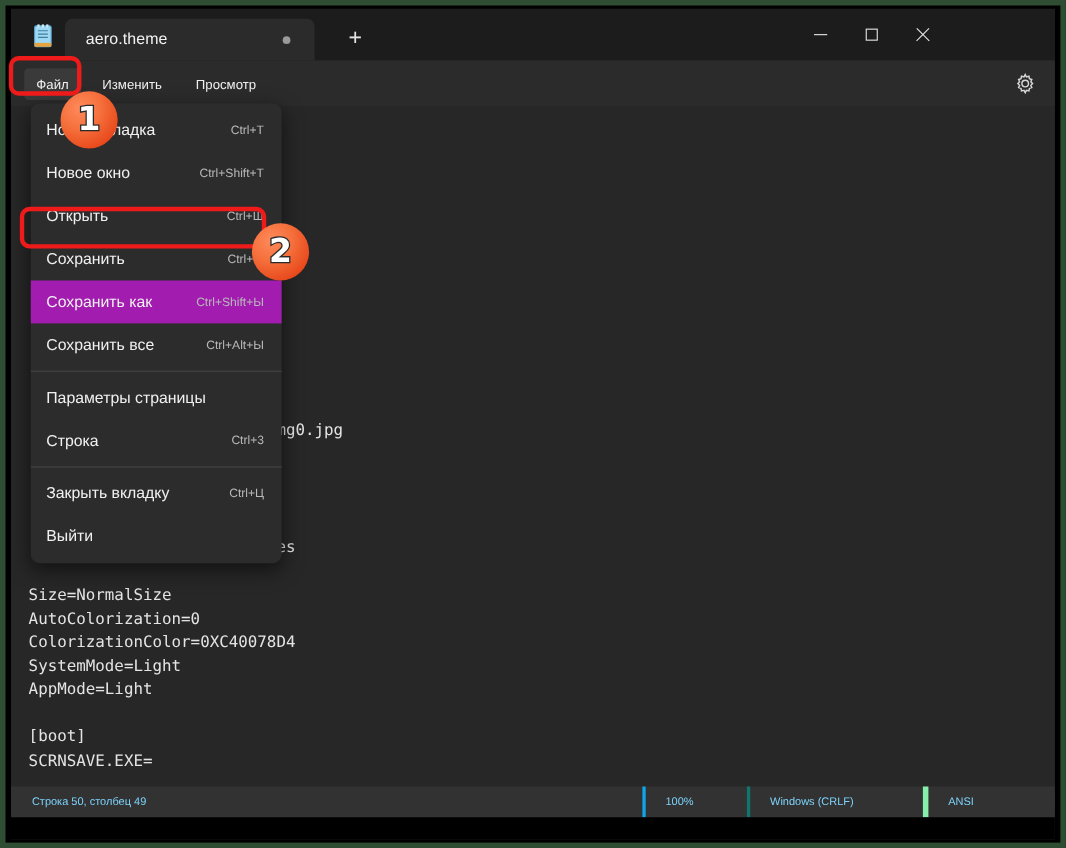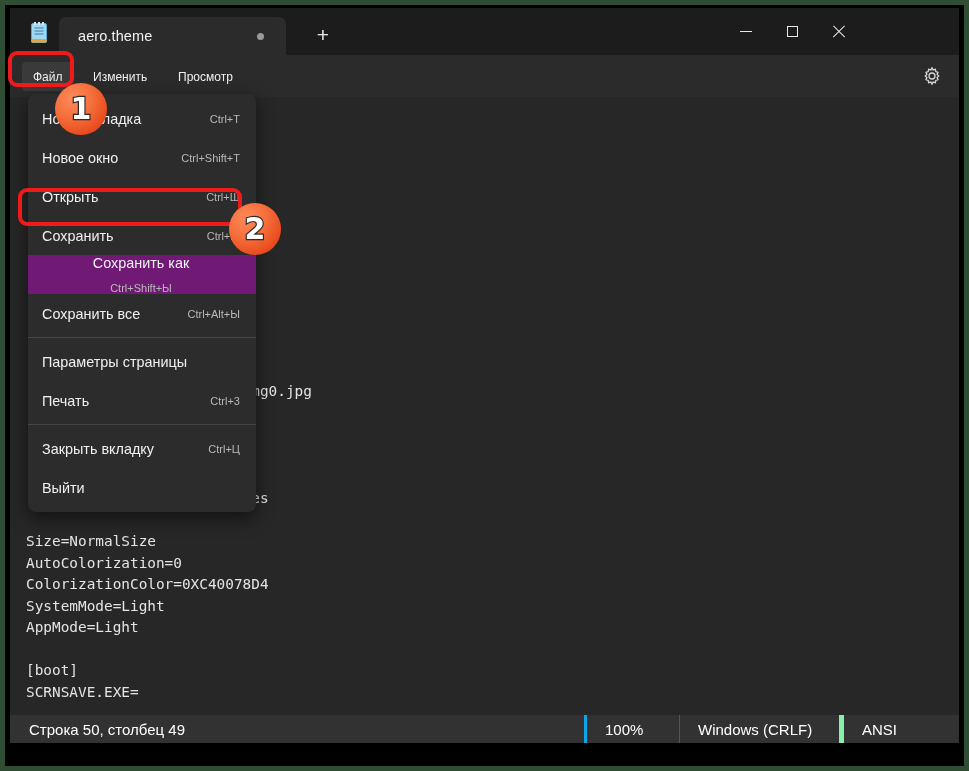--- a/index.html
+++ b/index.html
@@ -121,26 +121,26 @@
   }
 
   
   .statusbar {
     position: absolute; left: 0; bottom: 20px;
     width: 949px; height: 28px;
     background: #323232;
     display: flex; align-items: center;
   }
   .sb-cell {
-    color: #ffffff; font-size: 15px;
+    color: #7dd3fc; font-size: 10px;
     height: 28px; display: flex; align-items: center;
   }
   .sb-pos   { padding-left: 19px; width: 574px; }
   .sb-zoom  { padding-left: 18px; width: 95px;  border-left: 3px solid #0ea5e9; }
-  .sb-eol   { padding-left: 18px; width: 160px; border-left: 1px solid #0f766e; }
+  .sb-eol   { padding-left: 18px; width: 160px; border-left: 3px solid #0f766e; }
   .sb-enc   { padding-left: 18px; width: 120px; border-left: 5px solid #86efac; }
   .bottom-black {
     position: absolute; left: 0; bottom: 0;
     width: 949px; height: 20px; background: #000;
   }
 
   
   .dropdown {
     position: absolute; left: 18px; top: 86px;
     width: 228px;
@@ -151,21 +151,21 @@
     z-index: 30;
   }
   .dd-item {
     position: relative;
     height: 39px;
     display: flex; align-items: center;
     padding: 0 16px 0 14px;
     color: #f0f0f0;
     font-size: 14.4px;
   }
-  .dd-item.hovered { background: #701a75; flex-direction: column; }
+  .dd-item.hovered { background: #a21caf; }
   .dd-label { flex: 1; }
   .dd-accel { color: #b9b9b9; font-size: 11px; }
   .dd-sep {
     height: 1px; background: #454545; margin: 4px 0;
   }
 
   
   .hl-box {
     position: absolute;
     border: 4px solid #ef1b1b;
@@ -317,21 +317,21 @@
         <div class="dd-item">
           <span class="dd-label">Сохранить все</span>
           <span class="dd-accel">Ctrl+Alt+Ы</span>
         </div>
         <div class="dd-sep"></div>
         <div class="dd-item">
           <span class="dd-label">Параметры страницы</span>
           <span class="dd-accel"></span>
         </div>
         <div class="dd-item">
-          <span class="dd-label">Печать</span>
+          <span class="dd-label">Строка</span>
           <span class="dd-accel">Ctrl+3</span>
         </div>
         <div class="dd-sep"></div>
         <div class="dd-item">
           <span class="dd-label">Закрыть вкладку</span>
           <span class="dd-accel">Ctrl+Ц</span>
         </div>
         <div class="dd-item">
           <span class="dd-label">Выйти</span>
           <span class="dd-accel"></span>

